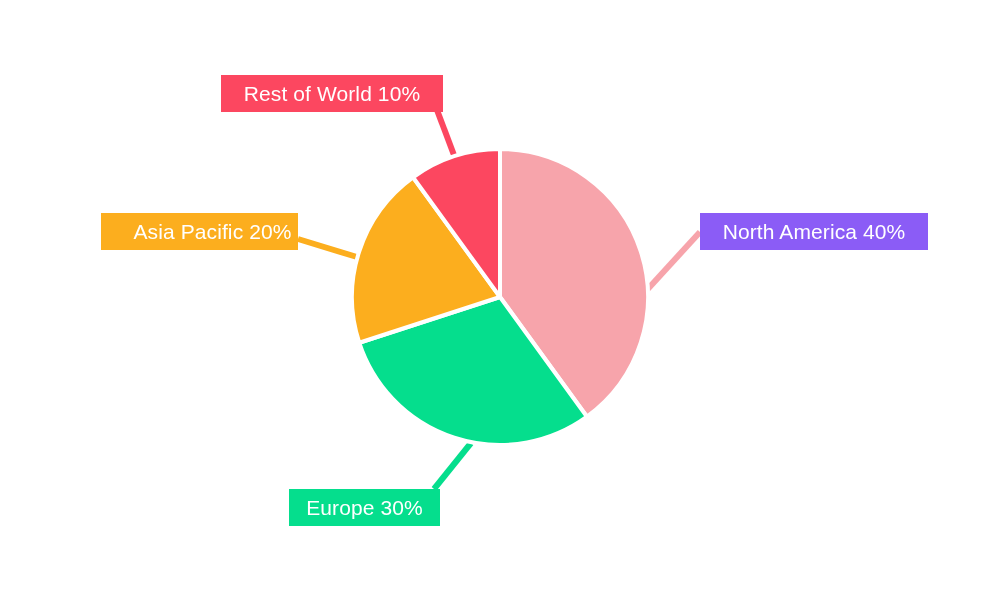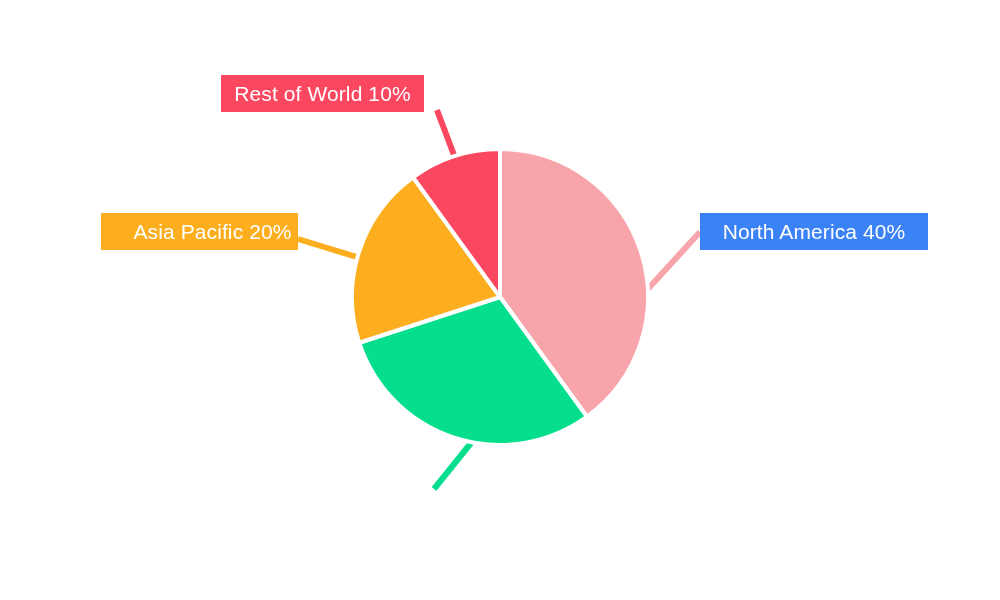--- a/index.html
+++ b/index.html
@@ -53,21 +53,21 @@
   }
   #label-asia-pacific {
     left: 101px;
     top: 213px;
     width: 197px;
     padding-left: 36px;
   }
   #label-rest-of-world {
     left: 221px;
     top: 75px;
-    width: 203px;
+    width: 222px;
   }
 </style>
 </head>
 <body>
 
 <div id="figure">
 
   <svg id="chart-svg" viewBox="0 0 1000 600">
     <g>
       <line x1="646" y1="291" x2="700" y2="232" stroke="#f7a4ab" stroke-width="6"></line>
@@ -76,24 +76,27 @@
       <line x1="460" y1="171" x2="437" y2="110" stroke="#fc4760" stroke-width="6"></line>
     </g>
     <g>
       <path id="wedge-north-america" fill="#f7a4ab" stroke="#ffffff" stroke-width="4" stroke-linejoin="round" d="M 500 297 L 500.00 149.00 A 148 148 0 0 1 586.99 416.73 Z"></path>
       <path id="wedge-europe" fill="#05de8d" stroke="#ffffff" stroke-width="4" stroke-linejoin="round" d="M 500 297 L 586.99 416.73 A 148 148 0 0 1 359.24 342.73 Z"></path>
       <path id="wedge-asia-pacific" fill="#fcae1e" stroke="#ffffff" stroke-width="4" stroke-linejoin="round" d="M 500 297 L 359.24 342.73 A 148 148 0 0 1 413.01 177.27 Z"></path>
       <path id="wedge-rest-of-world" fill="#fc4760" stroke="#ffffff" stroke-width="4" stroke-linejoin="round" d="M 500 297 L 413.01 177.27 A 148 148 0 0 1 500.00 149.00 Z"></path>
     </g>
   </svg>
 
-  <div class="slice-label" id="label-north-america" style="background:#3b82f6;">
+  <div class="slice-label" id="label-north-america" style="background:#8b5cf6;">
     <span>North America 40%</span>
   </div>
 
+  <div class="slice-label" id="label-europe" style="background:#05de8d;">
+    <span>Europe 30%</span>
+  </div>
 
   <div class="slice-label" id="label-asia-pacific" style="background:#fcae1e;">
     <span>Asia Pacific 20%</span>
   </div>
 
   <div class="slice-label" id="label-rest-of-world" style="background:#fc4760;">
     <span>Rest of World 10%</span>
   </div>
 
 </div>

